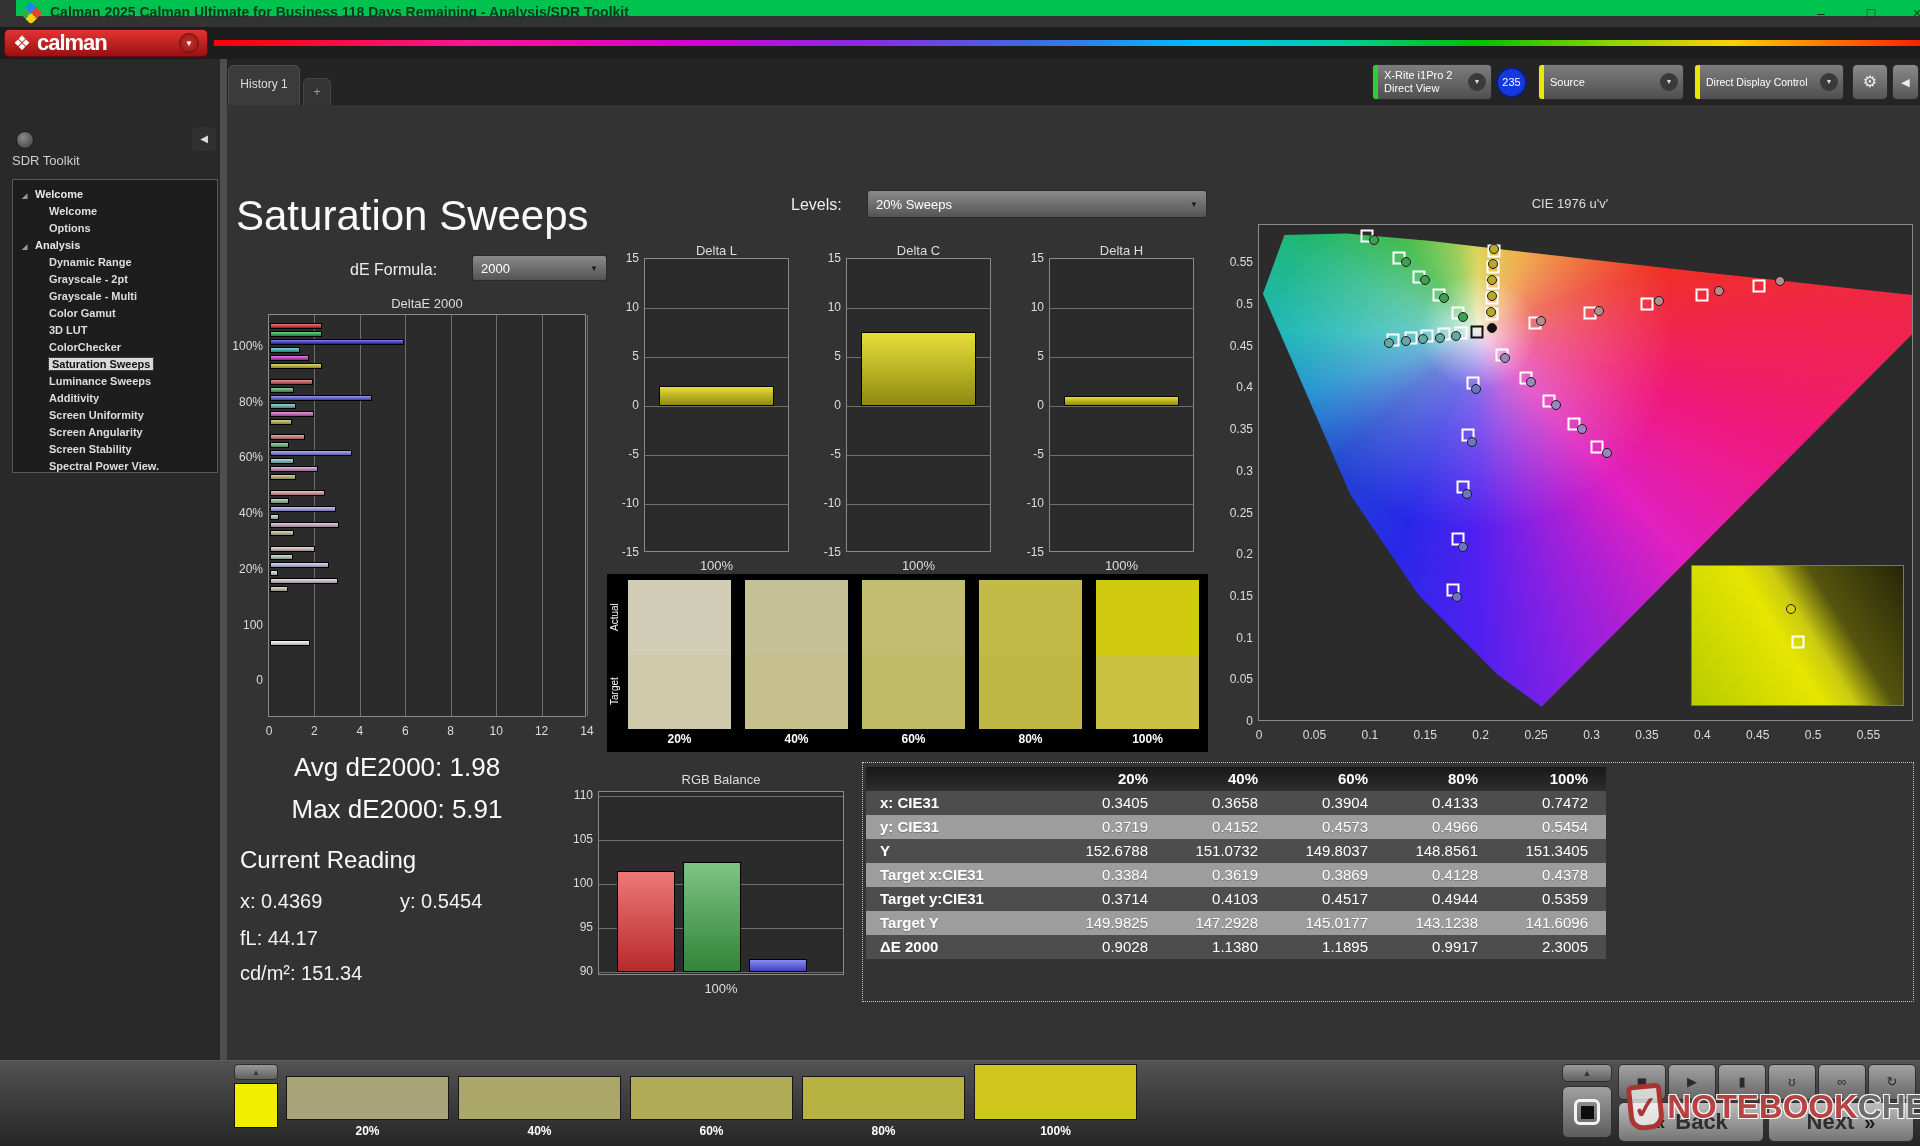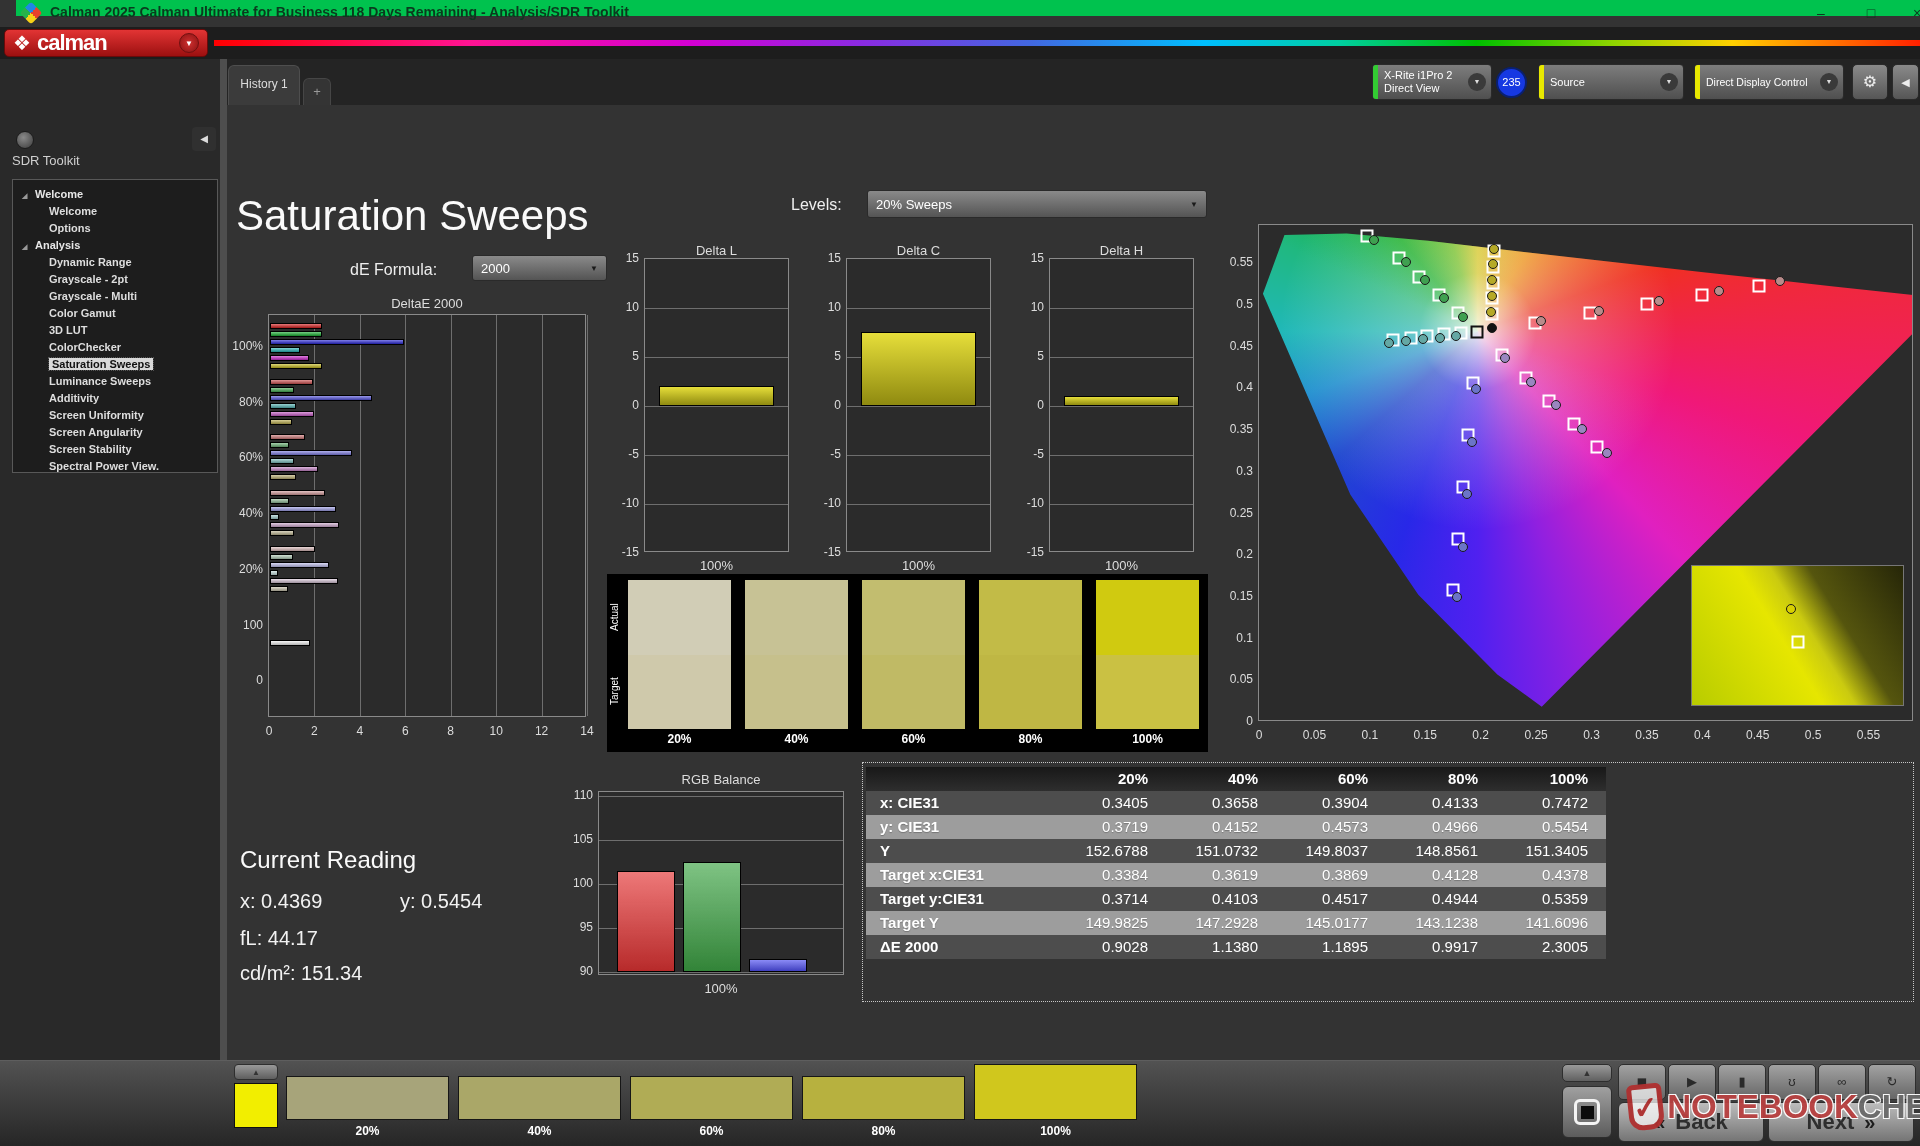--- a/index.html
+++ b/index.html
@@ -402,20 +402,21 @@
         <div class="half" style="background: rgb(191, 183, 68);"></div>
       </div>
       <div class="swatch-label" style="left: 372px;">80%</div>
       <div class="swatch" style="left: 489px;">
         <div class="half" style="background: rgb(208, 202, 16);"></div>
         <div class="half" style="background: rgb(202, 193, 67);"></div>
       </div>
       <div class="swatch-label" style="left: 489px;">100%</div>
     </div>
 
+  <div class="abs chart-title" id="cie-title">CIE 1976 u'v'</div>
   <div class="abs plot" id="cie-plot">
     <div id="horseshoe"></div>
     <div id="cie-inset">
       <div class="cie-dot" style="left:47%; top:31%; background:#d8d000;"></div>
       <div class="cie-sq" style="left:50%; top:55%;"></div>
     </div>
   <div class="tick" style="left: -40px; top: 489px; width: 34px; text-align: right;">0</div>
       <div class="tick" style="left: -40px; top: 447.305px; width: 34px; text-align: right;">0.05</div>
       <div class="tick" style="left: -40px; top: 405.611px; width: 34px; text-align: right;">0.1</div>
       <div class="tick" style="left: -40px; top: 363.916px; width: 34px; text-align: right;">0.15</div>
@@ -496,20 +497,24 @@
       <div class="cie-sq" style="left: 193.951px; top: 365.245px; transform: translate(-50%, -50%);"></div>
       <div class="cie-dot" style="left: 217.225px; top: 164.277px; background: rgb(107, 116, 200);"></div>
       <div class="cie-dot" style="left: 212.792px; top: 216.812px; background: rgb(107, 116, 200);"></div>
       <div class="cie-dot" style="left: 208.359px; top: 269.347px; background: rgb(107, 116, 200);"></div>
       <div class="cie-dot" style="left: 203.926px; top: 321.883px; background: rgb(107, 116, 200);"></div>
       <div class="cie-dot" style="left: 198.384px; top: 371.916px; background: rgb(107, 116, 200);"></div>
       <div class="cie-sq" style="left: 218.333px; top: 106.738px; border-color: rgb(17, 17, 17); transform: translate(-50%, -50%);"></div>
       <div class="cie-dot" style="left: 232.741px; top: 103.403px; background: rgb(17, 17, 17);"></div>
     </div>
 
+  <div class="abs" id="stats">
+    <div class="line">Avg dE2000: 1.98</div>
+    <div class="line">Max dE2000: 5.91</div>
+  </div>
   <div class="abs" id="cur-title">Current Reading</div>
   <div class="abs cur" style="left:240px; top:890px;">x: 0.4369</div>
   <div class="abs cur" style="left:400px; top:890px;">y: 0.5454</div>
   <div class="abs cur" style="left:240px; top:927px;">fL: 44.17</div>
   <div class="abs cur" style="left:240px; top:962px;">cd/m²: 151.34</div>
 
   <div class="abs chart-title" id="rgb-title">RGB Balance</div>
   <div class="abs plot" id="rgb-plot">
       <div class="gridH" style="top: 3.53846px;"></div>
       <div class="tick" style="left: -36px; top: -4.46154px; width: 30px; text-align: right;">110</div>

